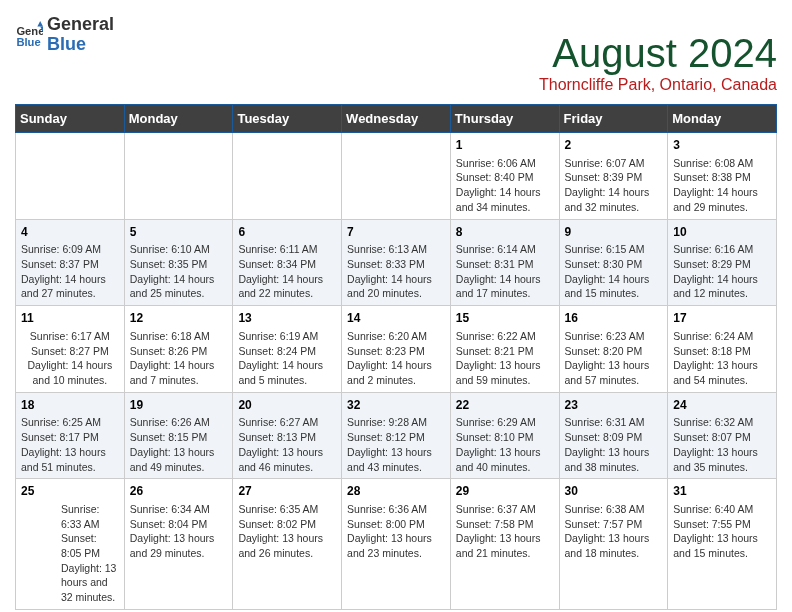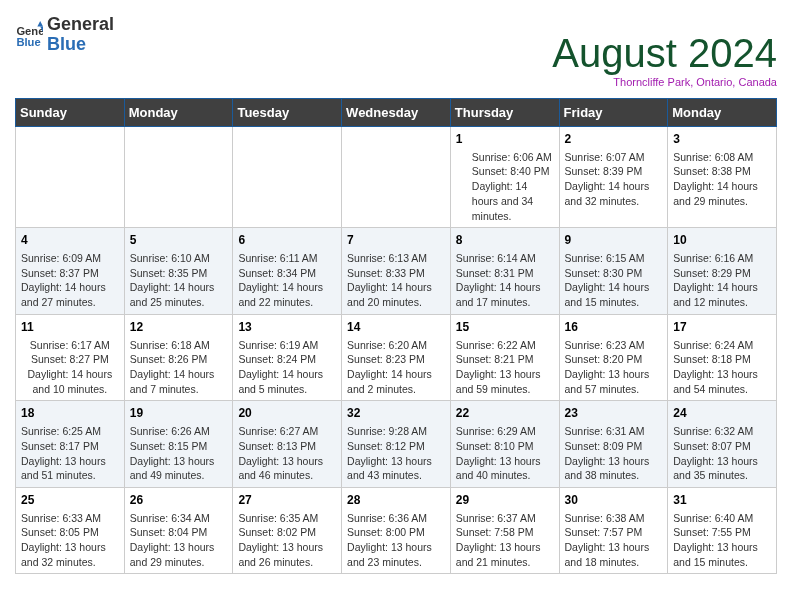--- a/index.html
+++ b/index.html
@@ -28,22 +28,22 @@
     .title-area {
       text-align: right;
     }
     .month-title {
       font-size: 40px;
       font-weight: normal;
       color: #14532d;
       margin-top: 16px;
     }
     .location-title {
-      font-size: 11px;
-      color: #a21caf;
+      font-size: 16px;
+      color: #b91c1c;
     }
     .calendar {
       width: 100%;
       border-collapse: collapse;
       border: 1px solid #ccc;
     }
     .calendar th {
       background-color: #404040;
       color: #fff;
       font-size: 13px;
@@ -124,21 +124,21 @@
       </tr>
   </thead>
   <tbody id="calendar-body">
   <tr>
         <td class="empty"></td>
         <td class="empty"></td>
         <td class="empty"></td>
         <td class="empty"></td>
         <td>
           <span class="day-number">1</span>
-          <div class="day-info" style="white-space: pre-wrap; margin-left: 16px;">Sunrise: 6:06 AM
+          <div class="day-info" style="white-space: pre-wrap;">Sunrise: 6:06 AM
 Sunset: 8:40 PM
 Daylight: 14 hours and 34 minutes.</div>
         </td>
         <td>
           <span class="day-number">2</span>
           <div class="day-info" style="white-space: pre-wrap;">Sunrise: 6:07 AM
 Sunset: 8:39 PM
 Daylight: 14 hours and 32 minutes.</div>
         </td>
         <td>
@@ -276,21 +276,21 @@
         <td>
           <span class="day-number">24</span>
           <div class="day-info" style="white-space: pre-wrap;">Sunrise: 6:32 AM
 Sunset: 8:07 PM
 Daylight: 13 hours and 35 minutes.</div>
         </td>
       </tr>
       <tr>
         <td>
           <span class="day-number">25</span>
-          <div class="day-info" style="white-space: pre-wrap;">Sunrise: 6:33 AM
+          <div class="day-info" style="white-space: pre-wrap; margin-left: 40px;">Sunrise: 6:33 AM
 Sunset: 8:05 PM
 Daylight: 13 hours and 32 minutes.</div>
         </td>
         <td>
           <span class="day-number">26</span>
           <div class="day-info" style="white-space: pre-wrap;">Sunrise: 6:34 AM
 Sunset: 8:04 PM
 Daylight: 13 hours and 29 minutes.</div>
         </td>
         <td>

